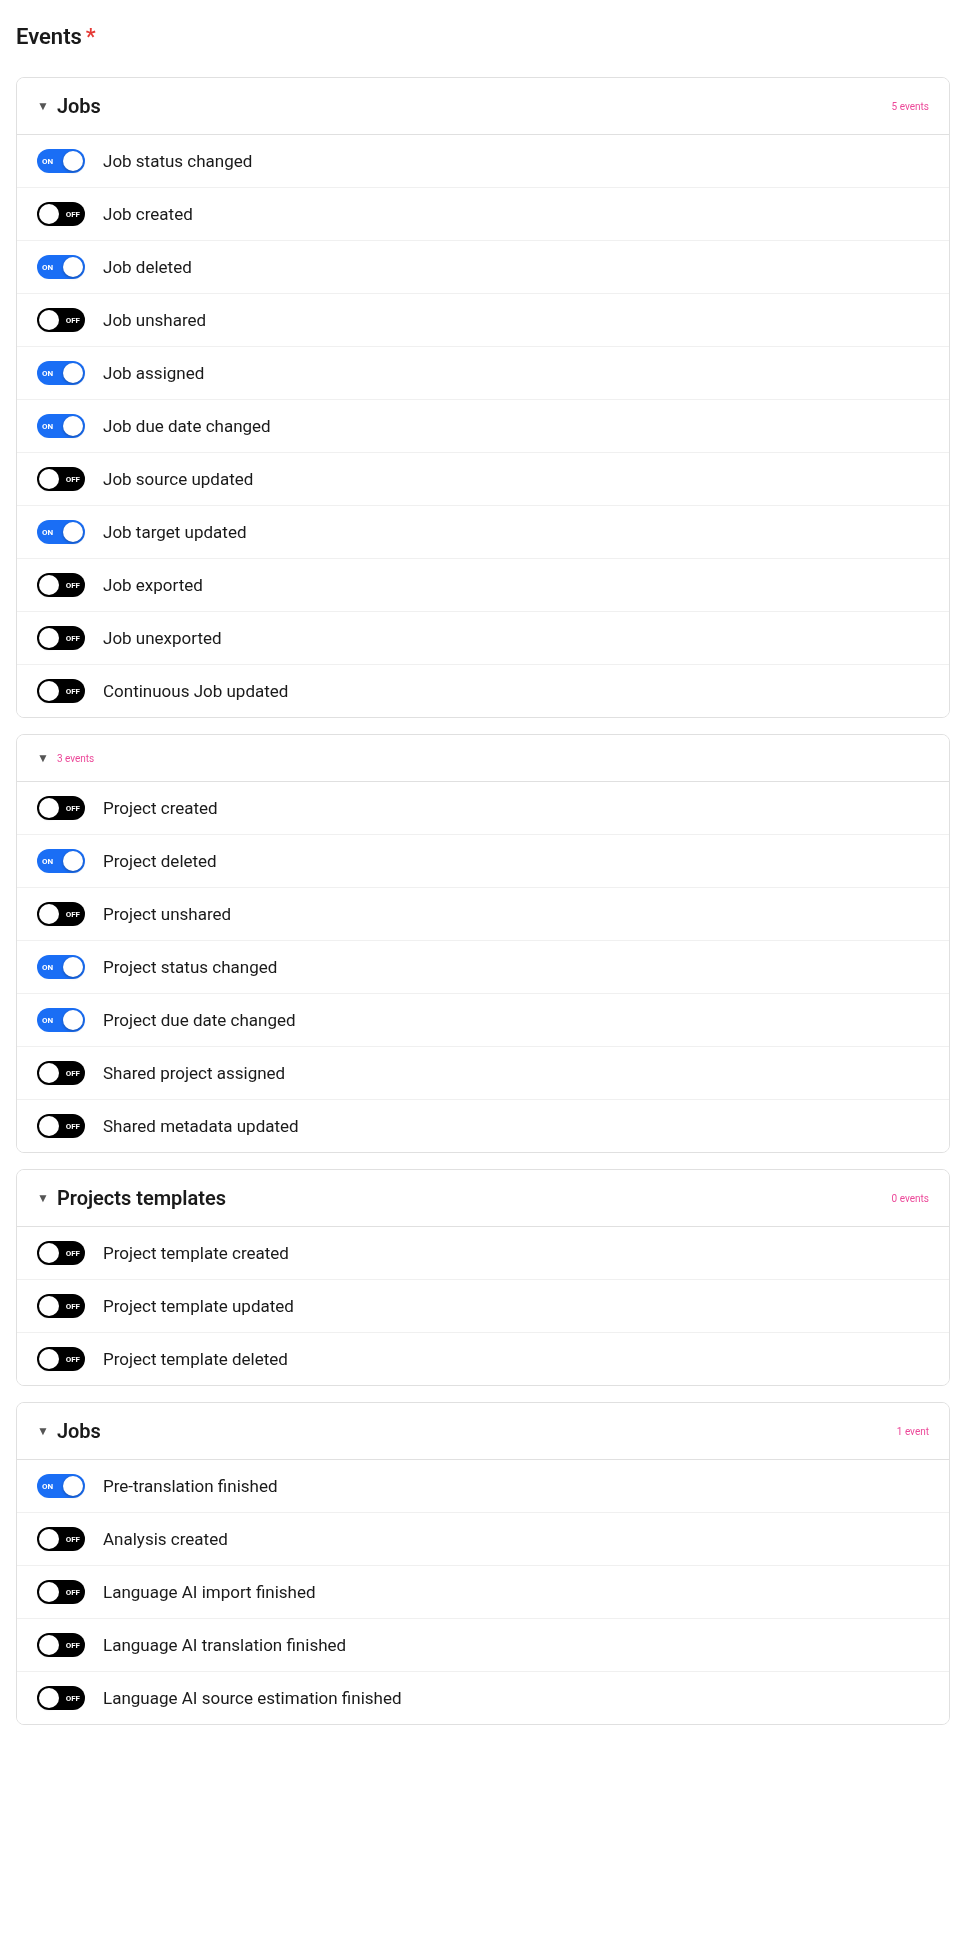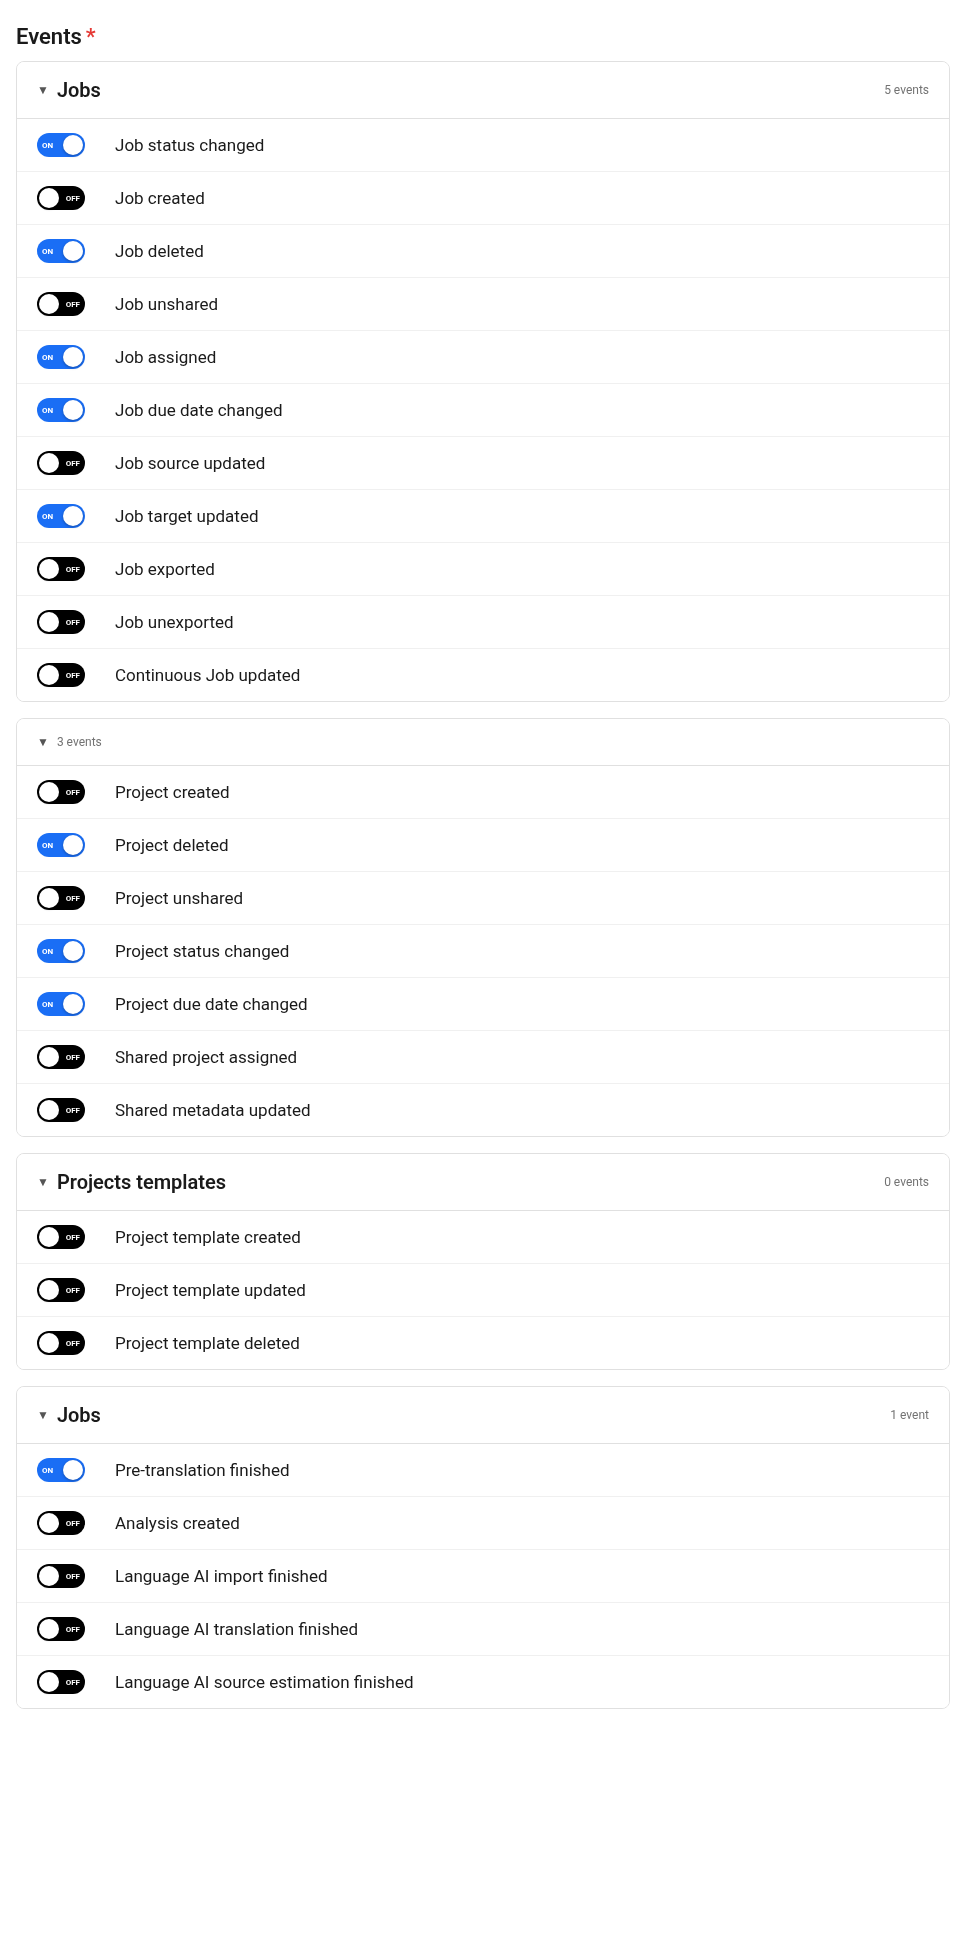--- a/index.html
+++ b/index.html
@@ -11,21 +11,21 @@
       min-height: 1939px;
     }
 
     .page-container {
       padding: 24px 16px;
     }
 
     .page-title {
       font-size: 22px;
       font-weight: 600;
-      margin-bottom: 12px;
+      margin-bottom: 28px;
       display: flex;
       align-items: center;
       gap: 4px;
     }
 
     .page-title .required {
       color: #e53935;
     }
 
     .section-card {
@@ -49,34 +49,34 @@
       color: #555;
     }
 
     .section-title {
       font-size: 20px;
       font-weight: 600;
       flex: 1;
     }
 
     .section-count {
-      font-size: 12px;
-      color: #737373;
+      font-size: 10px;
+      color: #ec4899;
     }
 
     .event-list {
       background: #fff;
     }
 
     .event-item {
       display: flex;
       align-items: center;
       padding: 14px 20px;
       border-bottom: 1px solid #f0f0f0;
-      gap: 30px;
+      gap: 18px;
     }
 
     .event-item:last-child {
       border-bottom: none;
     }
 
     .event-label {
       font-size: 17px;
       color: #1a1a1a;
     }

